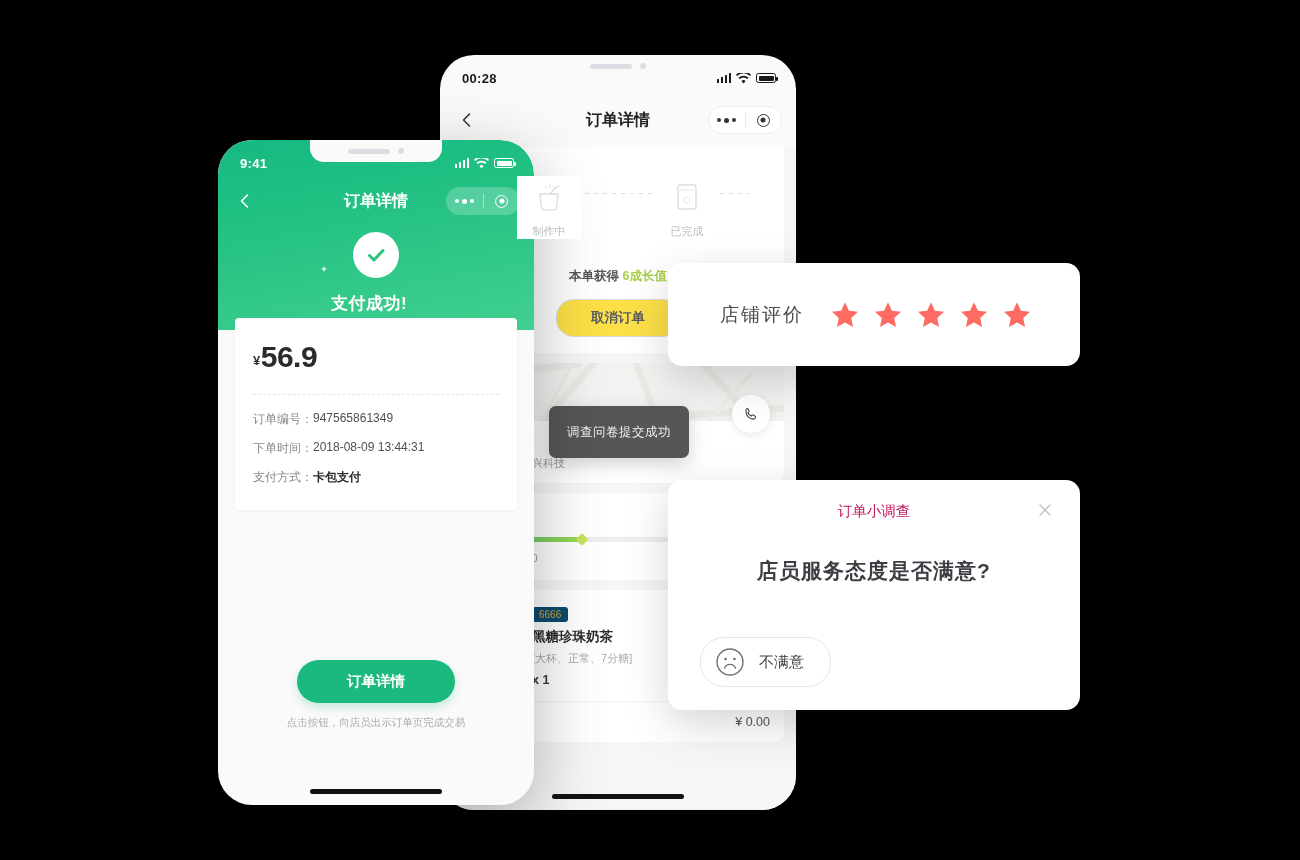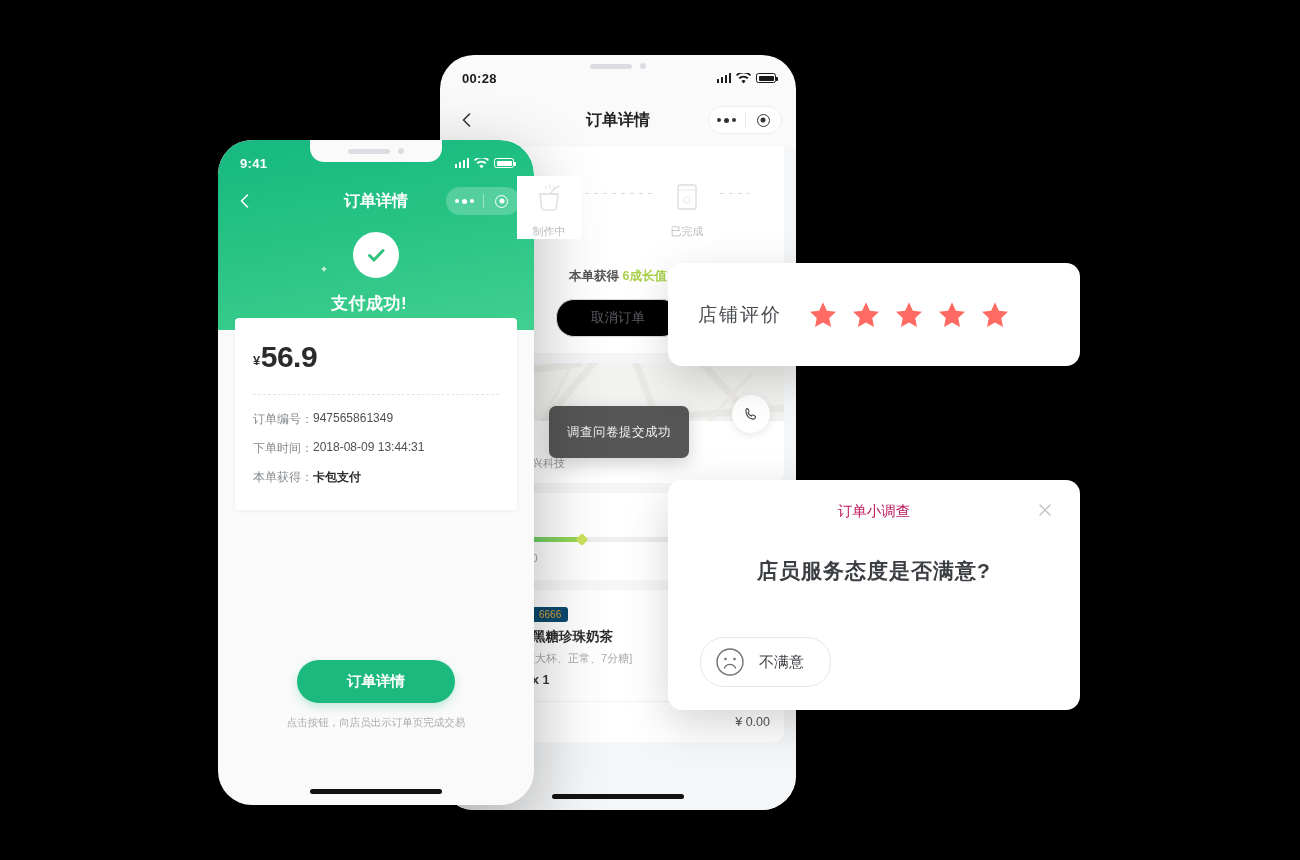--- a/index.html
+++ b/index.html
@@ -106,21 +106,21 @@
     background: repeating-linear-gradient(to right,#dcdcdc 0 4px, transparent 4px 9px); }
   .pstep { position:relative; z-index:2; display:flex; flex-direction:column; align-items:center; gap:8px;
            background:#fff; padding:0 12px; }
   .pstep .glyph { width:40px; height:40px; opacity:.35; }
   .pstep .plabel { font-size:11px; color:#b9bcc0; }
 
   .growth-line { text-align:center; font-size:12.5px; color:#555; padding:11px 0 4px; font-weight:700;}
   .growth-line b { color:#a9d14a; font-weight:700; }
   .cancel-wrap { display:flex; justify-content:center; padding: 10px 0 16px; }
   .btn-outline { border:1px solid #d8dadd; border-radius:18px; padding:9px 34px;
-                 font-size:13.5px; color:#5a5d61; background:#000000; }
+                 font-size:13.5px; color:#5a5d61; background:#fde047;font-weight:bold; }
 
   .map-card { position:relative; height:120px; overflow:hidden; border-radius:10px;
               margin:0 12px; background:#f3f2f0; }
   .map-card .maplines { position:absolute; inset:0; opacity:.5; }
   .shop-row { position:absolute; left:0; right:0; bottom:0; background:#fff; padding:12px 14px; }
   .shop-name { font-size:13.5px; font-weight:700; color:#2b2b2b; }
   .shop-addr { font-size:11px; color:#9a9da1; margin-top:5px; }
   .call-btn { position:absolute; right:14px; top:-26px; width:38px;height:38px;border-radius:50%;
               background:#fff; box-shadow:0 2px 8px rgba(0,0,0,.10);
               display:flex;align-items:center;justify-content:center; }
@@ -194,21 +194,21 @@
          background:#1cb97f; color:#fff; font-size:14.5px; font-weight:700;
          box-shadow:0 4px 10px rgba(28,185,127,.25);}
   .cta-hint { font-size:10.5px; color:#a9acb0; margin-top:13px; }
 
   
   .float-card {
     position:absolute; background:#fff; border-radius:14px;
     box-shadow: 0 14px 44px rgba(0,0,0,.17);
   }
   #rating-card { left:668px; top:263px; width:412px; height:103px;
-    display:flex; align-items:center; padding-left:30px; gap:26px; }
+    display:flex; align-items:center; padding-left:52px; gap:26px; }
   .rating-label { font-size:19px; color:#4a4d51; letter-spacing:2px; }
   .stars { display:flex; gap:13px; }
   .star { width:30px; height:30px; }
 
   #survey-card { left:668px; top:480px; width:412px; height:230px; padding:22px 26px; }
   .survey-head { position:relative; text-align:center; }
   .survey-title { font-size:14.5px; color:#be185d; }
   .survey-close { position:absolute; right:2px; top:1px; width:14px;height:14px; }
   .survey-q { text-align:center; font-size:21px; color:#3b3e42; font-weight:700;
               margin-top:36px; letter-spacing:1px; }
@@ -436,21 +436,21 @@
         <div class="dash"></div>
         <div class="kv">
           <span class="k">订单编号：</span>
           <span class="v">947565861349</span>
         </div>
         <div class="kv">
           <span class="k">下单时间：</span>
           <span class="v">2018-08-09 13:44:31</span>
         </div>
         <div class="kv strong">
-          <span class="k">本单获得：</span>
+          <span class="k">支付方式：</span>
           <span class="v">卡包支付</span>
         </div>
       </div>
 
       <div class="cta-wrap">
         <span class="cta">订单详情</span>
         <div class="cta-hint">点击按钮，向店员出示订单页完成交易</div>
       </div>
 
       <div class="home-ind"></div>

